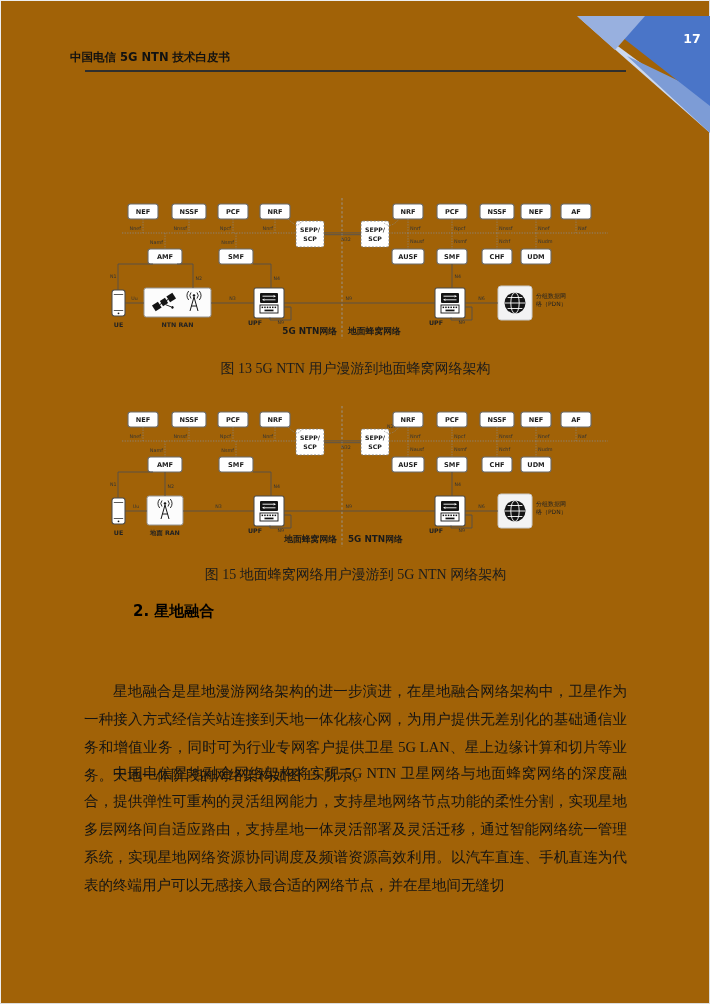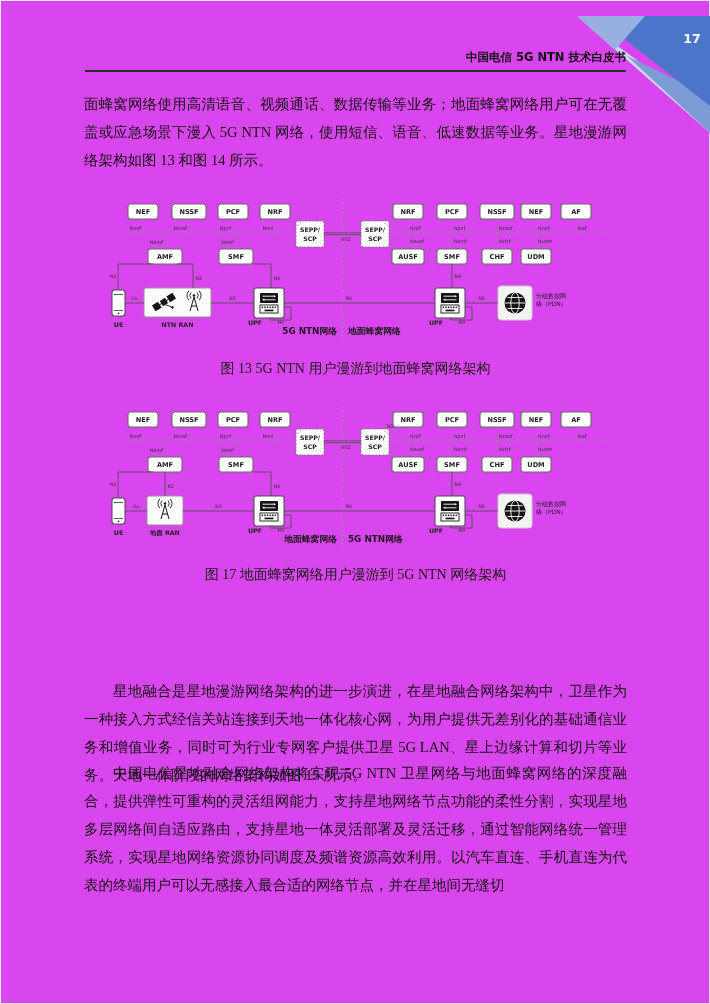--- a/index.html
+++ b/index.html
@@ -1,22 +1,22 @@
 <!DOCTYPE html>
 <html><head>
 <meta charset="utf-8">
 <style>
   html,body{margin:0;padding:0;background:#f2f2f2;}
-  .page{position:relative;width:710px;height:1004px;background:#d946ef;margin:0 auto;
+  .page{position:relative;width:710px;height:1004px;background:#a16207;margin:0 auto;
         box-shadow:inset -1px -1px 0 #ddd, inset 1px 1px 0 #eee;overflow:hidden;
         font-family:"Liberation Serif","DejaVu Serif",serif;color:#1a1a1a;}
   .corner-decor{position:absolute;top:0;left:575px;width:135px;height:133px;}
   .page-num{position:absolute;top:31px;left:672px;width:40px;text-align:center;color:#fff;
         font:700 12.5px "DejaVu Sans","Liberation Sans",sans-serif;}
-  .header-title{position:absolute;top:50px;left:85px;width:541px;text-align:right;
+  .header-title{position:absolute;top:50px;left:70px;width:541px;text-align:left;
         font:700 11.5px "DejaVu Sans","Liberation Sans",sans-serif;color:#111;}
   .header-rule{position:absolute;top:70px;left:85px;width:541px;height:1.5px;background:#2e2e2e;}
   .para{position:absolute;left:84px;width:543px;font-size:14.5px;line-height:28px;
         text-align:justify;color:#141414;}
   .indent{text-indent:2em;margin-top:43px;}
   .caption{position:absolute;left:85px;width:541px;text-align:center;font-size:14px;
         line-height:18px;color:#1c1c1c;}
   .heading{position:absolute;top:602px;left:84px;width:543px;padding-left:49px;box-sizing:border-box;
         font:700 15px "DejaVu Sans","Liberation Sans",sans-serif;color:#000;}
   .figure{position:absolute;left:108px;width:580px;height:152px;}
@@ -50,21 +50,20 @@
     <polygon points="2,16 135,114 135,133" fill="#ccd9f0"></polygon>
     <polygon points="52,56 135,133 135,96" fill="#7d9cd6"></polygon>
     <polygon points="20,16 135,16 135,106" fill="#4a75c8"></polygon>
     <polygon points="2,16 70,16 40,50" fill="#98b0df"></polygon>
   </svg>
   <div class="page-num">17</div>
 
   <div class="header-title">中国电信 5G NTN 技术白皮书</div>
   <div class="header-rule"></div>
 
-  <div class="para" style="top:90px">面蜂窝网络使用高清语音、视频通话、数据传输等业务；地面蜂窝网络用户可在无覆盖或应急场景下漫入 5G NTN 网络，使用短信、语音、低速数据等业务。星地漫游网络架构如图 13 和图 14 所示。</div>
 
   <svg id="fig13" class="figure" style="top:196px" viewBox="0 0 580 152">
       <g>
         <line x1="234" y1="2" x2="234" y2="143" class="divider"></line>
         <line x1="14" y1="37" x2="188" y2="37" class="bus"></line>
         <line x1="281" y1="37" x2="500" y2="37" class="bus"></line>
         <rect x="20" y="8" width="30" height="15" rx="2.5" class="nf"></rect>
         <text x="35" y="18.3" class="nf-t" text-anchor="middle">NEF</text>
         <line x1="35" y1="23" x2="35" y2="37" class="stub"></line>
         <text x="33" y="34" class="ref" text-anchor="end">Nnef</text>
@@ -385,19 +384,20 @@
         <line x1="176" y1="107" x2="327" y2="107" class="lnk"></line>
         <text x="237.5" y="104.3" class="lk" text-anchor="start">N9</text>
         <path d="M 344,68 V 92" class="lnk"></path>
         <text x="346.5" y="82" class="lk" text-anchor="start">N4</text>
         <line x1="357" y1="107" x2="390" y2="107" class="lnk"></line>
         <text x="373.5" y="104.3" class="lk" text-anchor="middle">N6</text>
         <text x="229" y="138" class="region" text-anchor="end">地面蜂窝网络</text>
         <text x="240" y="138" class="region" text-anchor="start">5G NTN网络</text>
       </g>
     </svg>
-  <div class="caption" style="top:566px">图 17 地面蜂窝网络用户漫游到 5G NTN 网络架构</div>
-
+  <div class="caption" style="top:566px">图 15 地面蜂窝网络用户漫游到 5G NTN 网络架构</div>
+
+  <div class="heading">2. 星地融合</div>
 
   <div class="para indent" style="top:634px">星地融合是星地漫游网络架构的进一步演进，在星地融合网络架构中，卫星作为一种接入方式经信关站连接到天地一体化核心网，为用户提供无差别化的基础通信业务和增值业务，同时可为行业专网客户提供卫星 5G LAN、星上边缘计算和切片等业务。天地一体阶段的网络架构如图 15 所示。</div>
   <div class="para indent" style="top:716px">中国电信星地融合网络架构将实现 5G NTN 卫星网络与地面蜂窝网络的深度融合，提供弹性可重构的灵活组网能力，支持星地网络节点功能的柔性分割，实现星地多层网络间自适应路由，支持星地一体灵活部署及灵活迁移，通过智能网络统一管理系统，实现星地网络资源协同调度及频谱资源高效利用。以汽车直连、手机直连为代表的终端用户可以无感接入最合适的网络节点，并在星地间无缝切</div>
 
 </div>
 
 </body></html>

